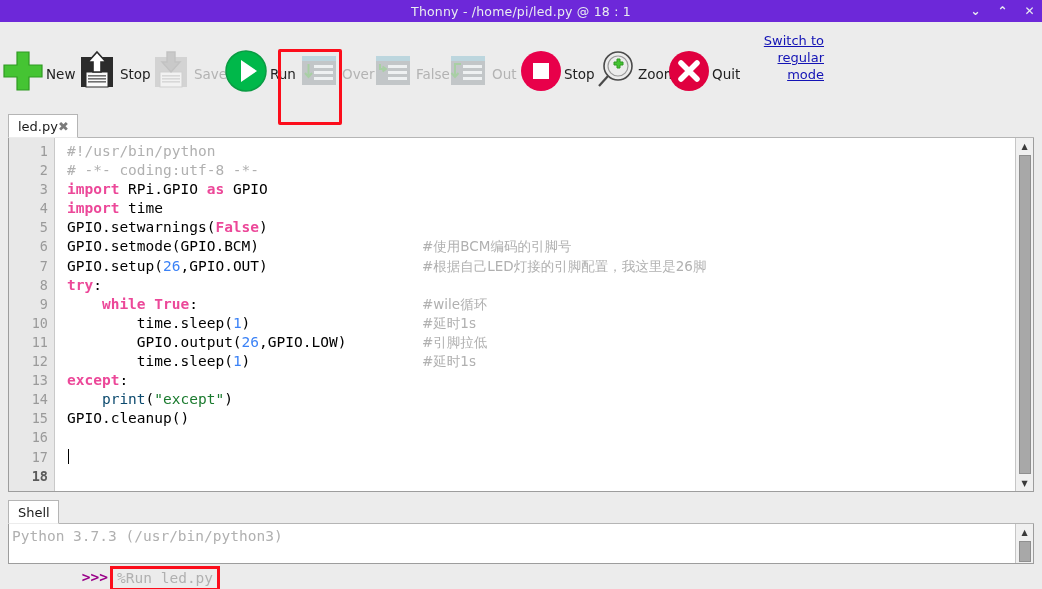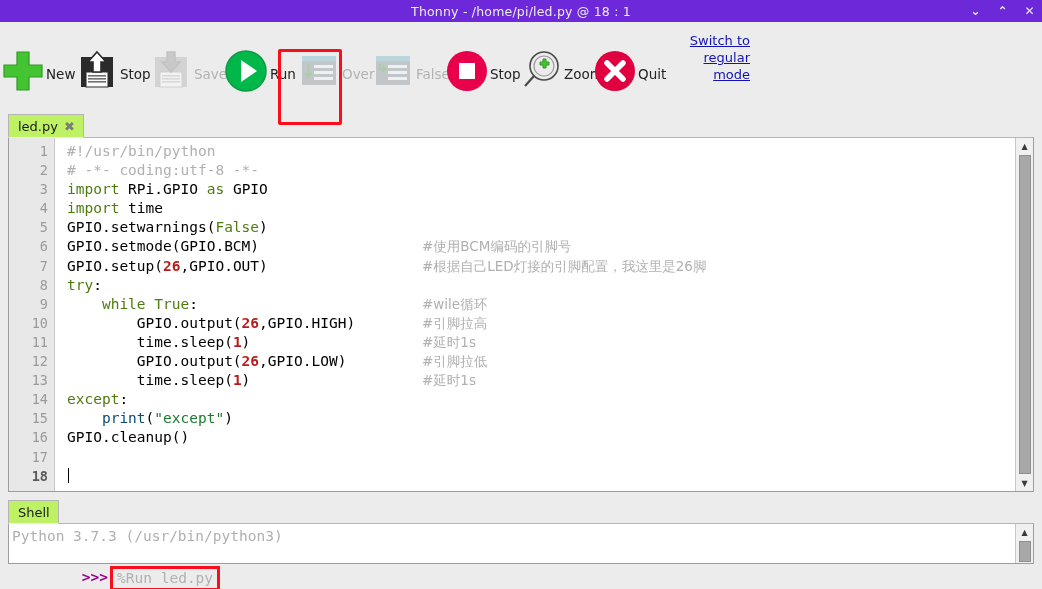--- a/index.html
+++ b/index.html
@@ -103,26 +103,25 @@
   }
   .tabstrip {
     display: flex;
     align-items: flex-end;
     height: 26px;
     border-bottom: 1px solid #b5b5b5;
   }
   .tab {
     height: 24px;
     padding: 0 8px 0 9px;
-    background: #bef264;
+    background: #ffffff;
     border: 1px solid #b5b5b5;
     border-bottom: 1px solid #ececec;
     display: flex;
     align-items: center;
-    gap: 6px;
     font-size: 13px;
     color: #1a1a1a;
     cursor: pointer;
     position: relative;
     top: 1px;
   }
   .tab-close {
     color: #7b7b7b;
     font-size: 13px;
     font-weight: bold;
@@ -164,22 +163,22 @@
     height: 19.1px;
     line-height: 19.1px;
     font-family: "DejaVu Sans Mono", "Liberation Mono", monospace;
     font-size: 14.5px;
     white-space: pre;
     padding-left: 12px;
     color: #000;
     position: relative;
   }
   .cmt  { color: #b0b0b0; }
-  .kw   { color: #4d7c0f; font-weight: normal; }
-  .num  { color: #b91c1c; font-weight: bold; }
+  .kw   { color: #ec4899; font-weight: bold; }
+  .num  { color: #3b82f6; }
   .str  { color: #1a7a2e; }
   .fn   { color: #0c4a6e; }
   .caret {
     display: inline-block;
     width: 1px;
     height: 15px;
     background: #000;
     vertical-align: -2px;
     margin-left: 1px;
   }
@@ -333,20 +332,33 @@
         <rect x="6" y="8" width="34" height="5" fill="#bcd6de"></rect>
         <rect x="18" y="17" width="19" height="3" fill="#eef1f2"></rect>
         <rect x="18" y="23" width="19" height="3" fill="#eef1f2"></rect>
         <rect x="18" y="29" width="19" height="3" fill="#eef1f2"></rect>
         <path d="M10 16 v5 h6 M12.5 18.5 l3.5 2.5 l-3.5 2.5" fill="none" stroke="#a8cfa4" stroke-width="2"></path>
       </svg>
     </span>
     <span class="tlabel">False</span>
   </div>
 
+  <div class="tbtn disabled">
+    <span class="glyph">
+      <svg width="46" height="46" viewBox="0 0 46 46">
+        <rect x="6" y="8" width="34" height="29" fill="#c2c6c8"></rect>
+        <rect x="6" y="8" width="34" height="5" fill="#bcd6de"></rect>
+        <rect x="18" y="17" width="19" height="3" fill="#eef1f2"></rect>
+        <rect x="18" y="23" width="19" height="3" fill="#eef1f2"></rect>
+        <rect x="18" y="29" width="19" height="3" fill="#eef1f2"></rect>
+        <path d="M16 16 h-6 v12 M6.5 25 l3.5 4 l3.5 -4" fill="none" stroke="#a8cfa4" stroke-width="2"></path>
+      </svg>
+    </span>
+    <span class="tlabel">Out</span>
+  </div>
 
   <div class="tbtn">
     <span class="glyph">
       <svg width="46" height="46" viewBox="0 0 46 46">
         <circle cx="23" cy="23" r="20" fill="#e8004a"></circle>
         <rect x="15" y="15" width="16" height="16" fill="#ffffff"></rect>
       </svg>
     </span>
     <span class="tlabel">Stop</span>
   </div>
@@ -411,21 +423,20 @@
     <div class="codearea">
       <div class="cline"><span class="cmt">#!/usr/bin/python</span></div>
       <div class="cline"><span class="cmt"># -*- coding:utf-8 -*-</span></div>
       <div class="cline"><span class="kw">import</span> RPi.GPIO <span class="kw">as</span> GPIO</div>
       <div class="cline"><span class="kw">import</span> time</div>
       <div class="cline">GPIO.setwarnings(<span class="kw">False</span>)</div>
       <div class="cline">GPIO.setmode(GPIO.BCM)<span class="side-comment">#使用BCM编码的引脚号</span></div>
       <div class="cline">GPIO.setup(<span class="num">26</span>,GPIO.OUT)<span class="side-comment">#根据自己LED灯接的引脚配置，我这里是26脚</span></div>
       <div class="cline"><span class="kw">try</span>:</div>
       <div class="cline">    <span class="kw">while True</span>:<span class="side-comment">#wile循环</span></div>
-      <div class="cline">        GPIO.output(<span class="num">26</span>,GPIO.HIGH)<span class="side-comment">#引脚拉高</span></div>
       <div class="cline">        time.sleep(<span class="num">1</span>)<span class="side-comment">#延时1s</span></div>
       <div class="cline">        GPIO.output(<span class="num">26</span>,GPIO.LOW)<span class="side-comment">#引脚拉低</span></div>
       <div class="cline">        time.sleep(<span class="num">1</span>)<span class="side-comment">#延时1s</span></div>
       <div class="cline"><span class="kw">except</span>:</div>
       <div class="cline">    <span class="fn">print</span>(<span class="str">"except"</span>)</div>
       <div class="cline">GPIO.cleanup()</div>
       <div class="cline">&nbsp;</div>
       <div class="cline"><span class="caret"></span></div>
     </div>
 

